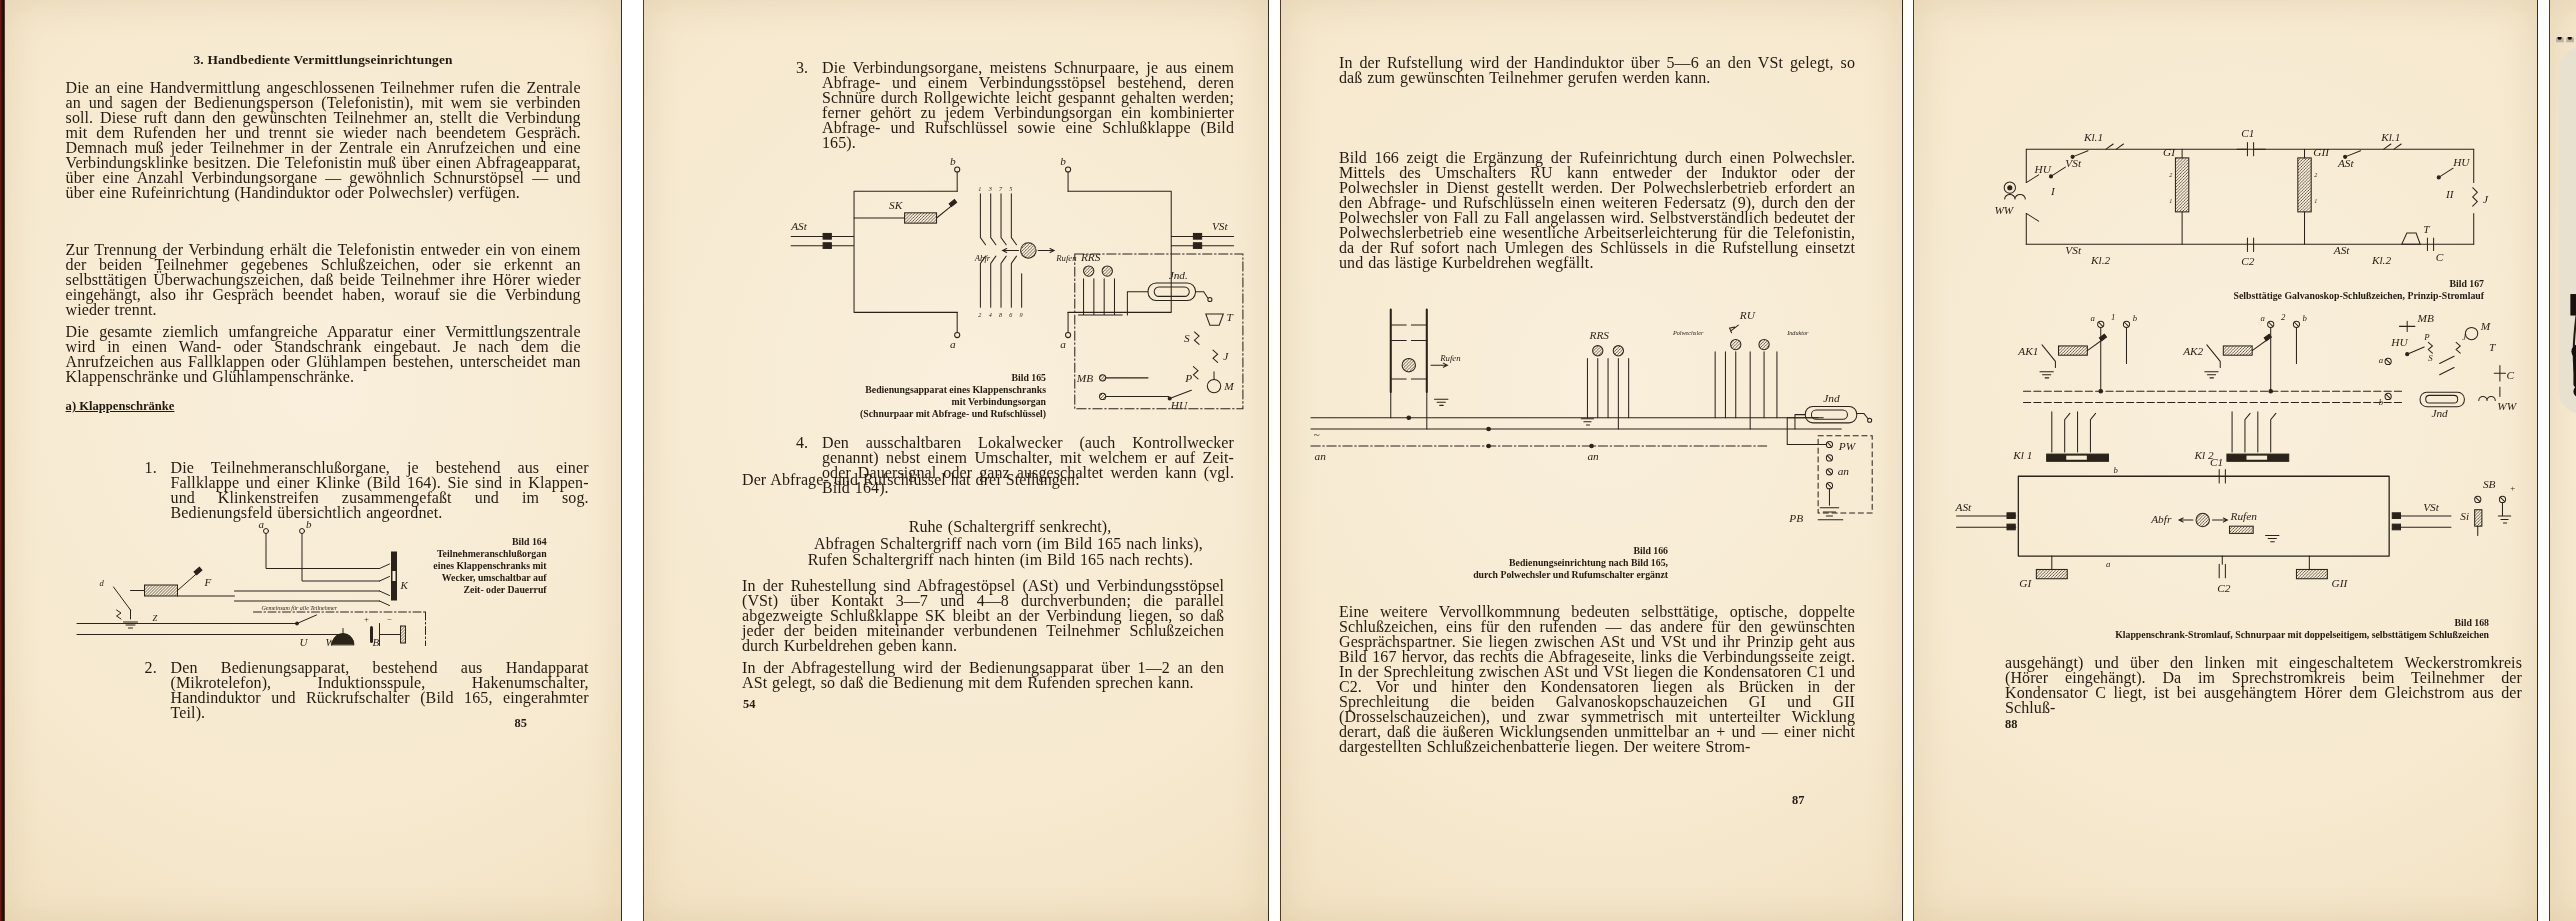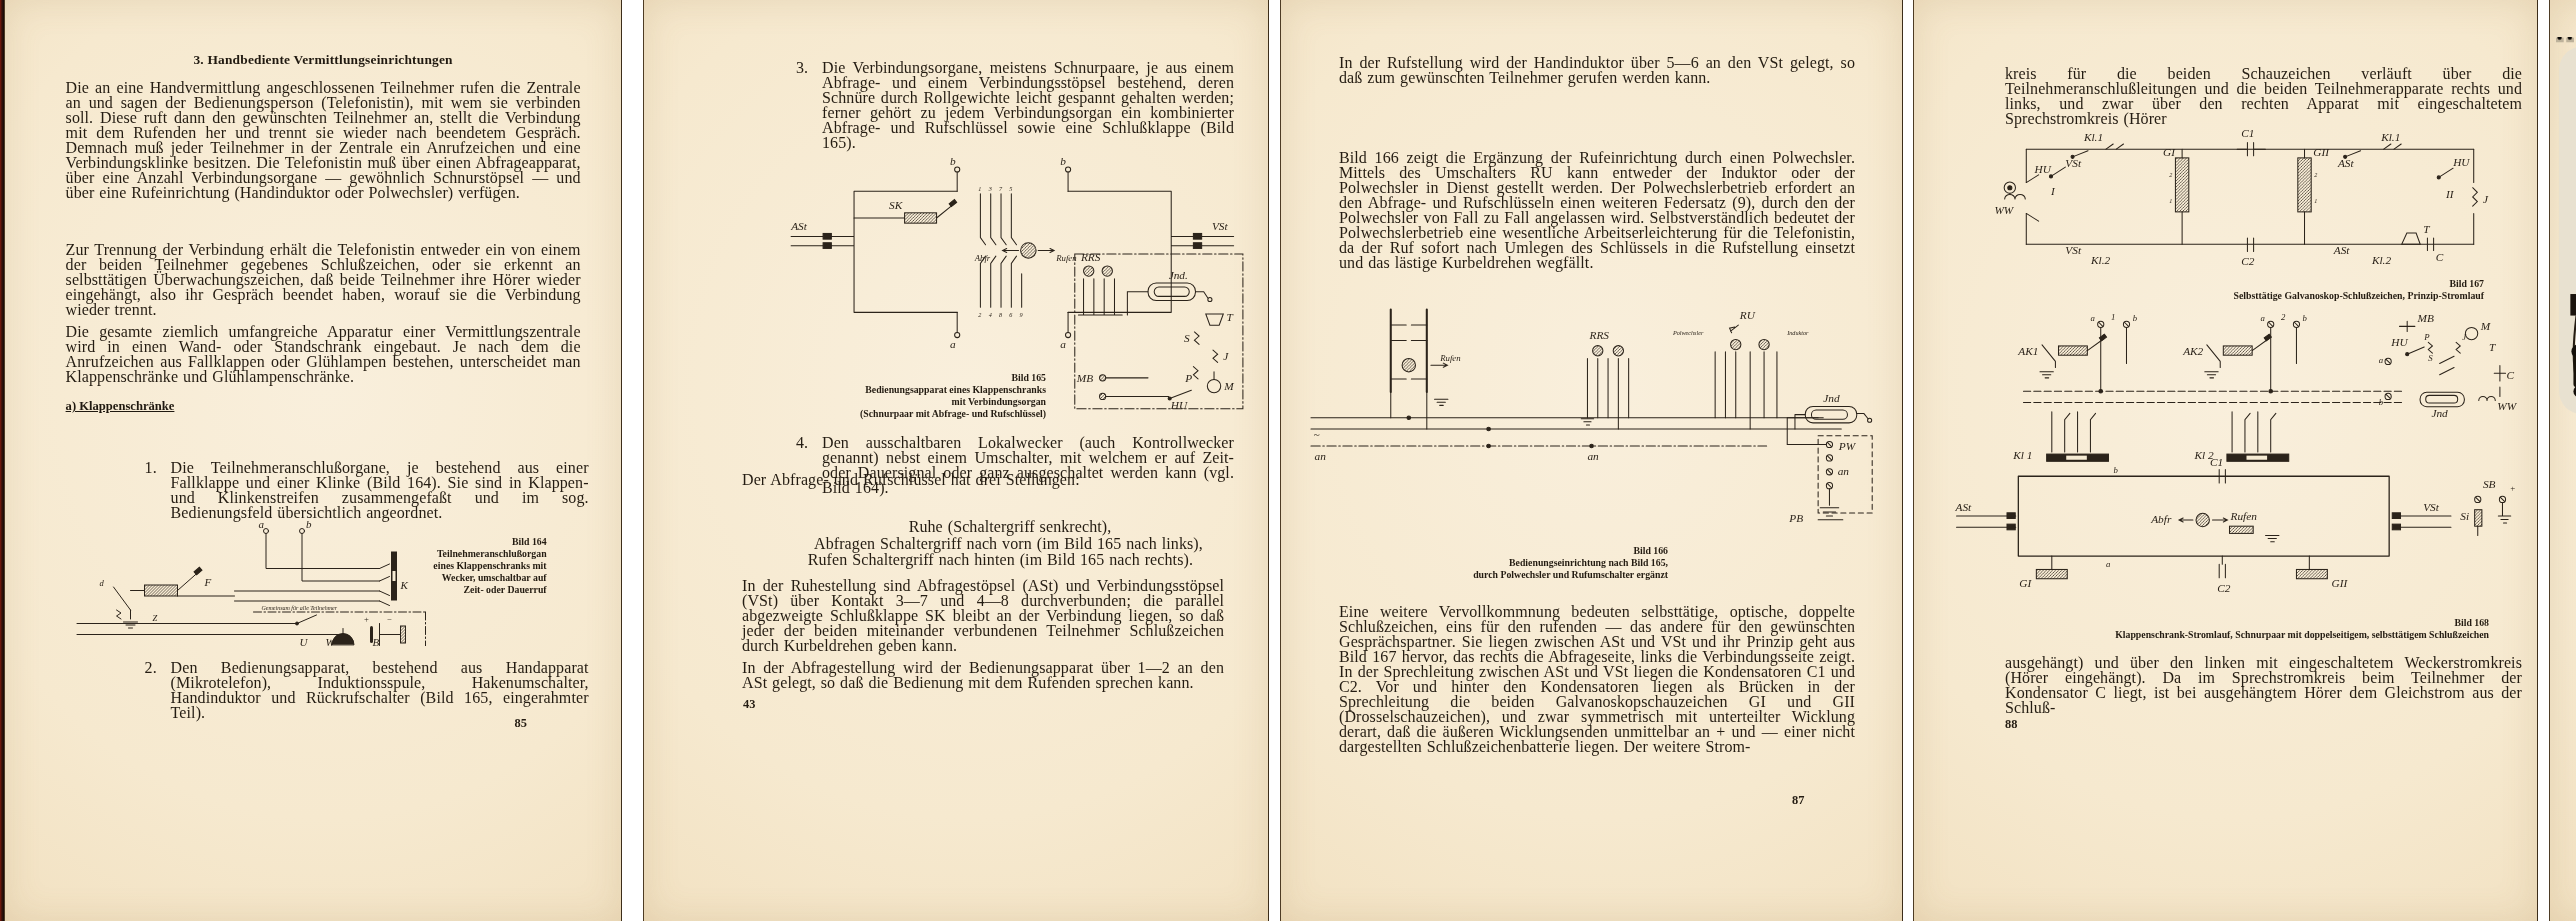--- a/index.html
+++ b/index.html
@@ -195,21 +195,21 @@
 
     <div class="txt item" style="left:152px;top:435px;width:412px">
       <span class="inum">4.</span><span>Den ausschaltbaren Lokalwecker (auch Kontrollwecker genannt) nebst einem Umschalter, mit welchem er auf Zeit- oder Dauersignal oder ganz ausgeschaltet werden kann (vgl. Bild 164).</span>
     </div>
     <div class="txt" style="left:98px;top:472px;width:464px;text-align:left">Der Abfrage- und Rufschlüssel hat drei Stellungen:</div>
     <div class="txt" style="left:170px;top:519px;width:392px;text-align:center">Ruhe (Schaltergriff senkrecht),</div>
     <div class="txt" style="left:170px;top:536px;width:392px;text-align:left">Abfragen Schaltergriff nach vorn (im Bild 165 nach links),</div>
     <div class="txt" style="left:157px;top:552px;width:392px;text-align:right">Rufen Schaltergriff nach hinten (im Bild 165 nach rechts).</div>
     <div class="txt" style="left:98px;top:578px;width:482px">In der Ruhestellung sind Abfragestöpsel (ASt) und Verbindungsstöpsel (VSt) über Kontakt 3—7 und 4—8 durchverbunden; die parallel abgezweigte Schlußklappe SK bleibt an der Verbindung liegen, so daß jeder der beiden miteinander verbundenen Teilnehmer Schlußzeichen durch Kurbeldrehen geben kann.</div>
     <div class="txt" style="left:98px;top:660px;width:482px">In der Abfragestellung wird der Bedienungsapparat über 1—2 an den ASt gelegt, so daß die Bedienung mit dem Rufenden sprechen kann.</div>
-    <div class="pn" style="left:99px;top:697px">43</div>
+    <div class="pn" style="left:99px;top:697px">54</div>
   </div>
 
   <div class="page" style="left:1280px;width:621px">
     <div class="txt" style="left:58px;top:55px;width:516px">In der Rufstellung wird der Handinduktor über 5—6 an den VSt gelegt, so daß zum gewünschten Teilnehmer gerufen werden kann.</div>
     <div class="txt" style="left:58px;top:150px;width:516px">Bild 166 zeigt die Ergänzung der Rufeinrichtung durch einen Polwechsler. Mittels des Umschalters RU kann entweder der Induktor oder der Polwechsler in Dienst gestellt werden. Der Polwechslerbetrieb erfordert an den Abfrage- und Rufschlüsseln einen weiteren Federsatz (9), durch den der Polwechsler von Fall zu Fall angelassen wird. Selbstverständlich bedeutet der Polwechslerbetrieb eine wesentliche Arbeitserleichterung für die Telefonistin, da der Ruf sofort nach Umlegen des Schlüssels in die Rufstellung einsetzt und das lästige Kurbeldrehen wegfällt.</div>
 
     <svg class="fig" style="left:21.6px;top:289px" width="572" height="242" viewBox="0 0 1110 470">
       <g class="dk">
         <path d="M170,40 V200 M240,40 V200" stroke-width="4"></path>
         <path d="M170,70 h30 M240,70 h-30 M170,100 h30 M240,100 h-30 M170,175 h30 M240,175 h-30"></path>
@@ -266,21 +266,20 @@
       <div>Bild 166</div>
       <div>Bedienungseinrichtung nach Bild 165,</div>
       <div>durch Polwechsler und Rufumschalter ergänzt</div>
     </div>
 
     <div class="txt" style="left:58px;top:604px;width:516px">Eine weitere Vervollkommnung bedeuten selbsttätige, optische, doppelte Schlußzeichen, eins für den rufenden — das andere für den gewünschten Gesprächspartner. Sie liegen zwischen ASt und VSt und ihr Prinzip geht aus Bild 167 hervor, das rechts die Abfrageseite, links die Verbindungsseite zeigt. In der Sprechleitung zwischen ASt und VSt liegen die Kondensatoren C1 und C2. Vor und hinter den Kondensatoren liegen als Brücken in der Sprechleitung die beiden Galvanoskopschauzeichen GI und GII (Drosselschauzeichen), und zwar symmetrisch mit unterteilter Wicklung derart, daß die äußeren Wicklungsenden unmittelbar an + und — einer nicht dargestellten Schlußzeichenbatterie liegen. Der weitere Strom-</div>
     <div class="pn" style="left:511px;top:793px">87</div>
   </div>
 
   <div class="page" style="left:1913px;width:623px">
-    <div class="txt" style="left:91px;top:66px;width:517px">kreis für die beiden Schauzeichen verläuft über die Teilnehmeranschlußleitungen und die beiden Teilnehmerapparate rechts und links, und zwar über den rechten Apparat mit eingeschaltetem Sprechstromkreis (Hörer</div>
 
     <svg class="fig" style="left:76px;top:126px" width="520" height="144" viewBox="0 0 1010 280">
       <g class="dk">
         <path d="M70,45 H940 M70,230 H940"></path>
         <path d="M70,45 V110 M940,45 V110 M70,230 V170 M940,230 V170"></path>
         <circle cx="38" cy="120" r="11"></circle>
           <circle cx="38" cy="120" r="4" fill="#2b231a"></circle>
         <path d="M28,142 a10,9 0 0 1 20,0 M48,142 a10,9 0 0 1 20,0"></path>
         <path d="M70,110 L94,95 M70,170 L94,185"></path>
         <path d="M225,45 l14,-10 M245,45 l14,-10 M765,45 l14,-10 M785,45 l14,-10"></path>

